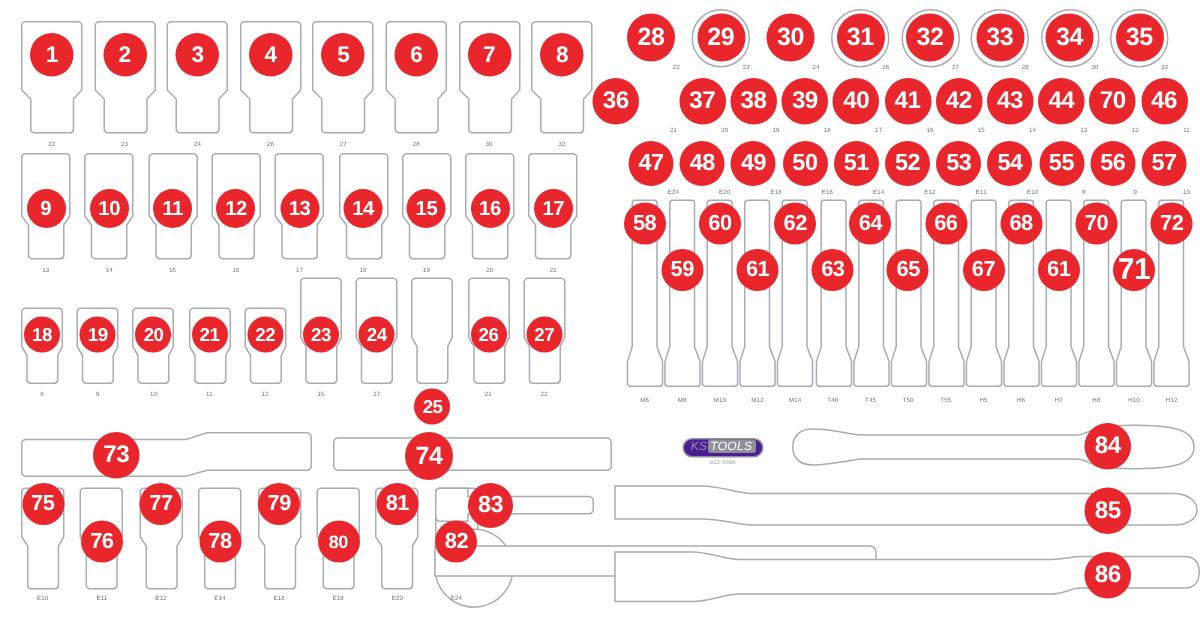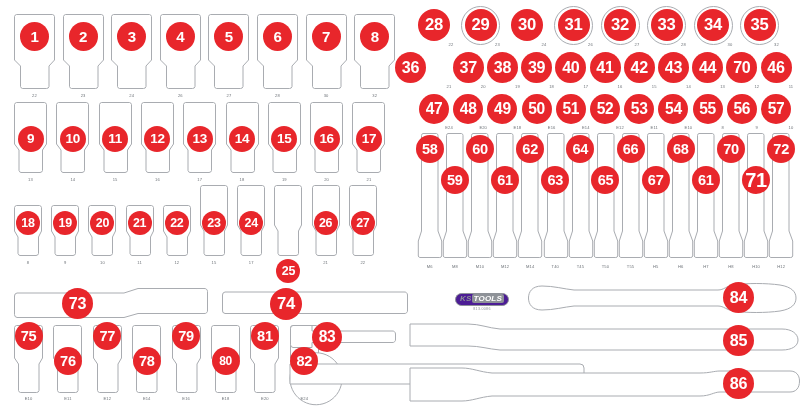--- a/index.html
+++ b/index.html
@@ -52,21 +52,21 @@
     position:absolute;
     z-index:30;
     text-align:center;
   }
   .logo-badge{
     display:inline-block;
     border:1.1px solid #8e9298;
     border-radius:7px;
     padding:0px 4px 1px 4px;
     font-size:8px;
-    font-weight:700;
+    font-weight:400;
     color:#8e9298;
     font-style:italic;
     letter-spacing:.2px;
     line-height:10px;
     background:#4c1d95;
   }
   .logo-badge .inv{
     background:#8e9298;
     color:#ffffff;
     padding:0 2px;

